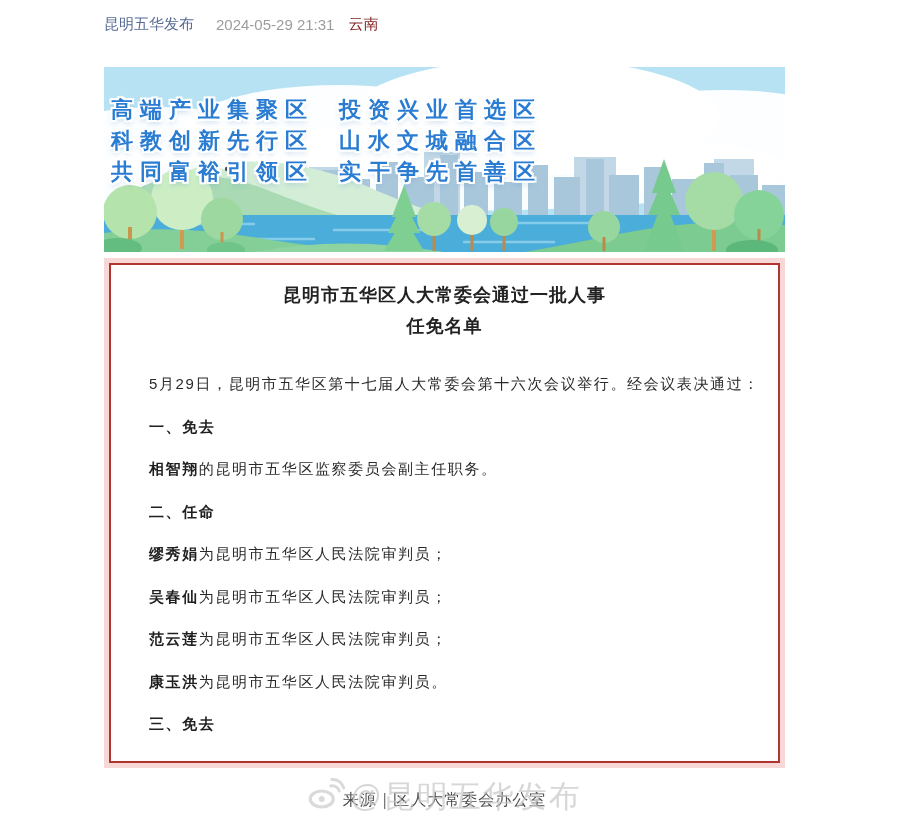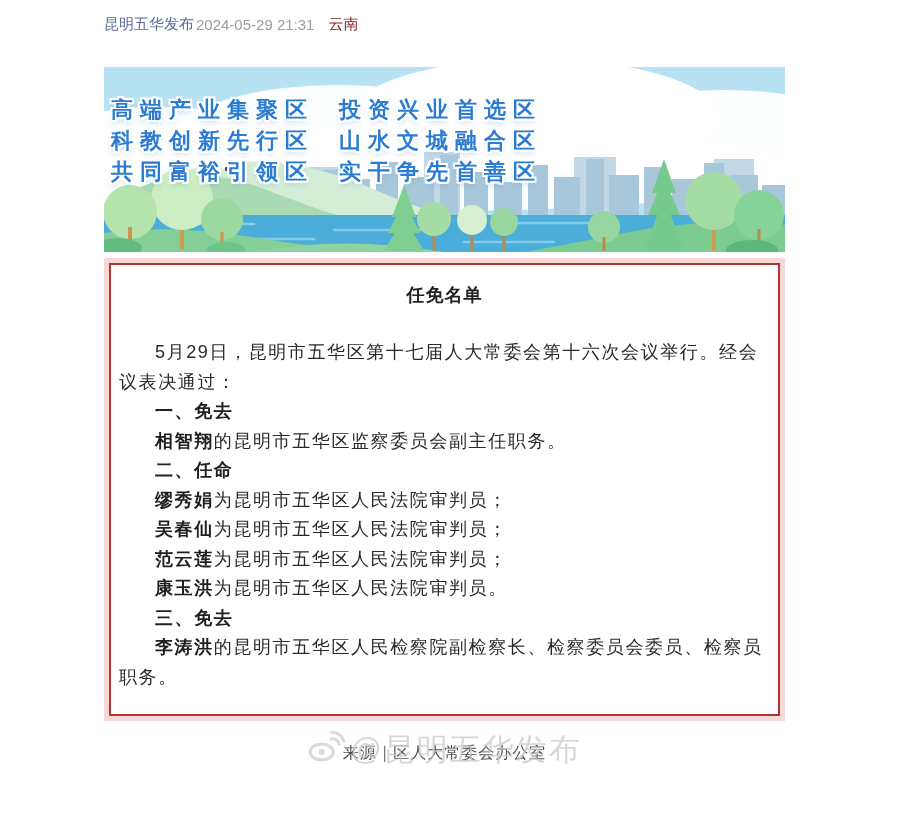--- a/index.html
+++ b/index.html
@@ -4,21 +4,21 @@
 <style>
   * { margin:0; padding:0; box-sizing:border-box; }
   html,body { width:897px; height:826px; background:#ffffff; overflow:hidden;
     font-family:"Liberation Sans", sans-serif; }
   .page { position:relative; width:681px; margin-left:104px; }
 
   
   .article-title { padding-top:14px; font-size:22px; line-height:30px;
     font-weight:700; color:#1c1c1c; letter-spacing:0.5px; }
   .byline { margin-top:15px; font-size:15px; display:flex; align-items:center; }
-  .byline .account { color:#576b95; margin-right:2px; cursor:pointer; }
+  .byline .account { color:#576b95; margin-right:22px; cursor:pointer; }
   .byline .time { color:#9c9c9c; margin-right:14px; }
   .byline .region { color:#7f1d1d; }
 
   
   .banner { position:relative; margin-top:33px; width:681px; height:185px;
     overflow:hidden; }
   .banner svg.scene { position:absolute; inset:0; display:block; }
   .slogans { position:absolute; top:27px; left:7px; right:0; text-align:left; z-index:3; }
   .slogan-line { font-size:22px; line-height:31px; font-weight:700;
     color:#2a7cd2; letter-spacing:7px; word-spacing:12px; white-space:nowrap;
@@ -26,22 +26,22 @@
       -2px -2px 0 #fff, 2px -2px 0 #fff, -2px 2px 0 #fff, 2px 2px 0 #fff,
       0 -2px 0 #fff, 0 2px 0 #fff, -2px 0 0 #fff, 2px 0 0 #fff,
       0 4px 5px rgba(80,140,200,0.35); }
 
   
   .article-box { margin-top:6px; background:#f8d7d7; padding:5px; }
   .article-inner { background:#ffffff; border:2px solid #b0342f;
     padding:15px 8px 22px; color:#2a2a2a; }
   .box-title { text-align:center; font-size:18px; line-height:31px;
     font-weight:700; color:#222; letter-spacing:1px; }
-  .body-text p { font-size:18px; line-height:29.5px; text-indent:2em;
-    letter-spacing:1.6px; color:#2a2a2a; }
+  .body-text p { font-size:15px; line-height:29.5px; text-indent:2em;
+    letter-spacing:1.6px; color:#2a2a2a;margin-top:13px; }
   .body-text { margin-top:27px; }
   .body-text b { font-weight:700; color:#1f1f1f; }
 
   
   .footer { position:relative; margin-top:15px; height:60px; text-align:center; }
   .source-line { position:relative; z-index:1; display:inline-block;
     margin-top:7px; font-size:16px; letter-spacing:1px; color:#4d4d4d; }
   .watermark { position:absolute; z-index:2; left:50%; top:-7px;
     transform:translateX(-50%); display:flex; align-items:flex-start; gap:5px;
     font-size:31px; letter-spacing:2px; color:#c9c9c9; opacity:0.72;
@@ -169,32 +169,32 @@
     </svg>
     <div class="slogans">
       <div class="slogan-line">高端产业集聚区 投资兴业首选区</div>
       <div class="slogan-line">科教创新先行区 山水文城融合区</div>
       <div class="slogan-line">共同富裕引领区 实干争先首善区</div>
     </div>
   </div>
 
   <div class="article-box">
     <div class="article-inner">
+      <div class="box-title">昆明市五华区人大常委会通过一批人事</div>
       <div class="box-title">任免名单</div>
       <div class="body-text">
         <p>5月29日，昆明市五华区第十七届人大常委会第十六次会议举行。经会议表决通过：</p>
         <p><b>一、免去</b><span></span></p>
         <p><b>相智翔</b><span>的昆明市五华区监察委员会副主任职务。</span></p>
         <p><b>二、任命</b><span></span></p>
         <p><b>缪秀娟</b><span>为昆明市五华区人民法院审判员；</span></p>
         <p><b>吴春仙</b><span>为昆明市五华区人民法院审判员；</span></p>
         <p><b>范云莲</b><span>为昆明市五华区人民法院审判员；</span></p>
         <p><b>康玉洪</b><span>为昆明市五华区人民法院审判员。</span></p>
         <p><b>三、免去</b><span></span></p>
-        <p><b>李涛洪</b><span>的昆明市五华区人民检察院副检察长、检察委员会委员、检察员职务。</span></p>
       </div>
     </div>
   </div>
 
   <div class="footer">
     <span class="source-line">来源｜区人大常委会办公室</span>
     <div class="watermark">
       <svg width="38" height="34" viewBox="0 0 38 34" fill="none">
         <ellipse cx="14" cy="23" rx="11.5" ry="8" stroke="#cccccc" stroke-width="3.2"></ellipse>
         <circle cx="14" cy="23" r="3" fill="#cccccc"></circle>

